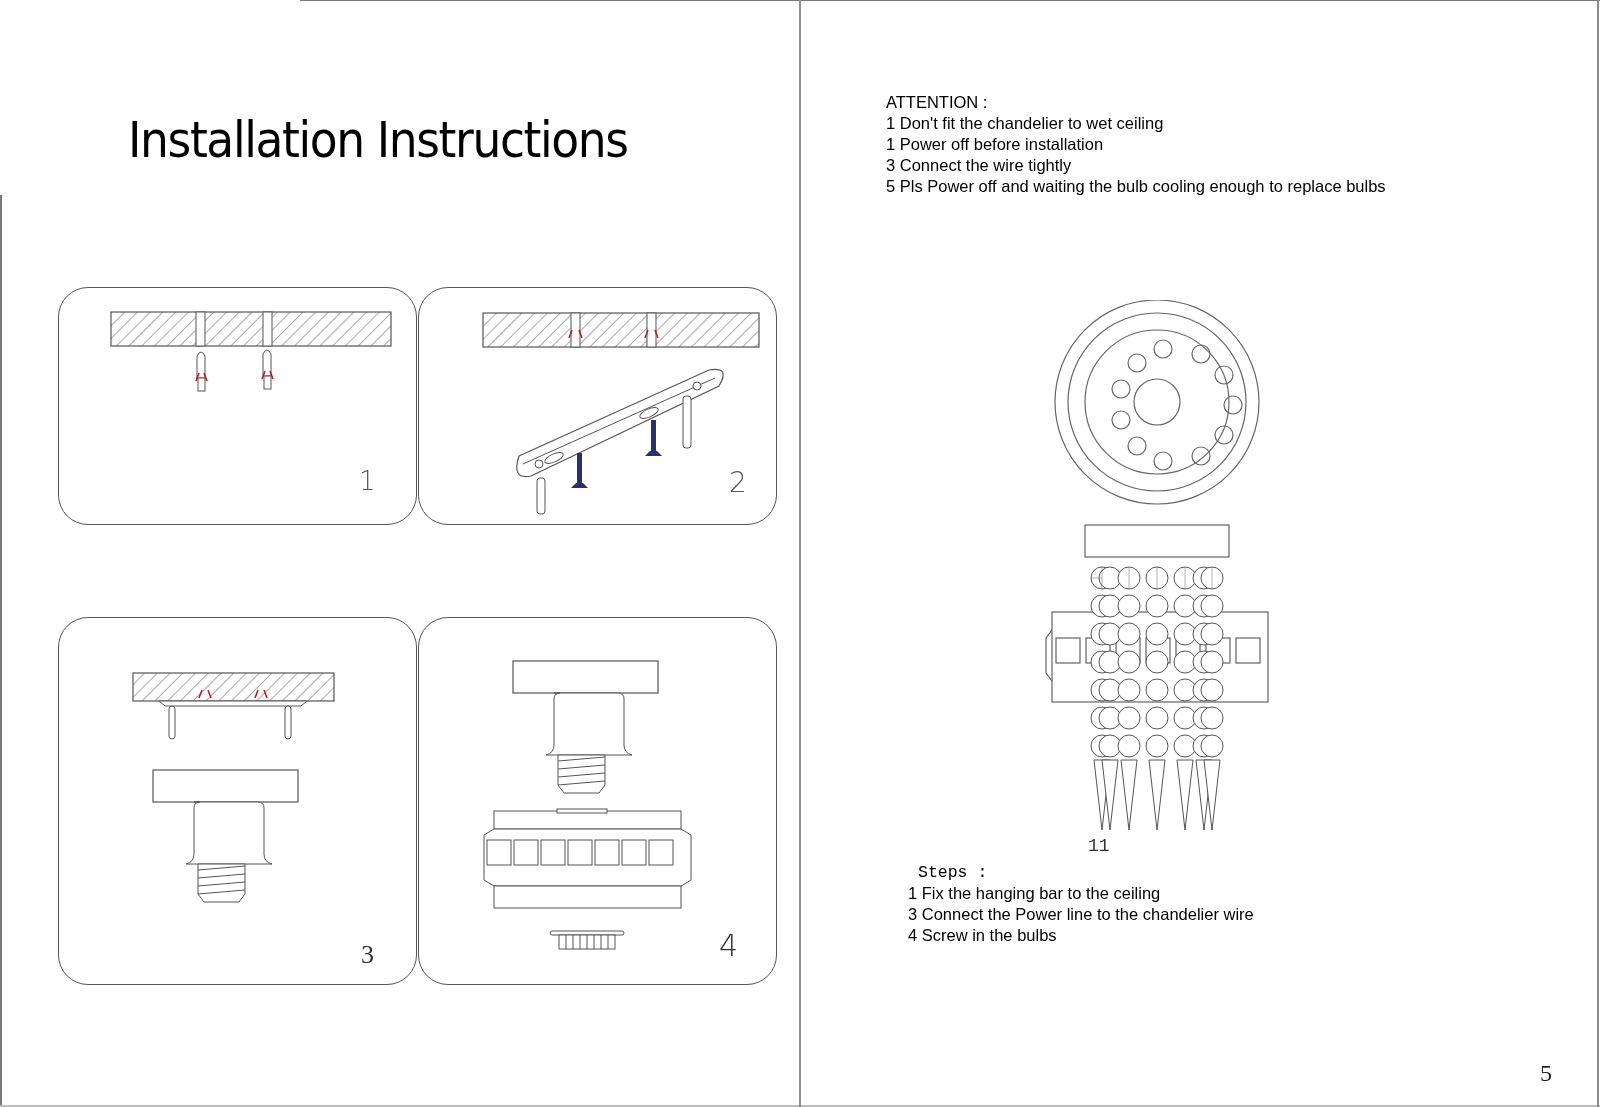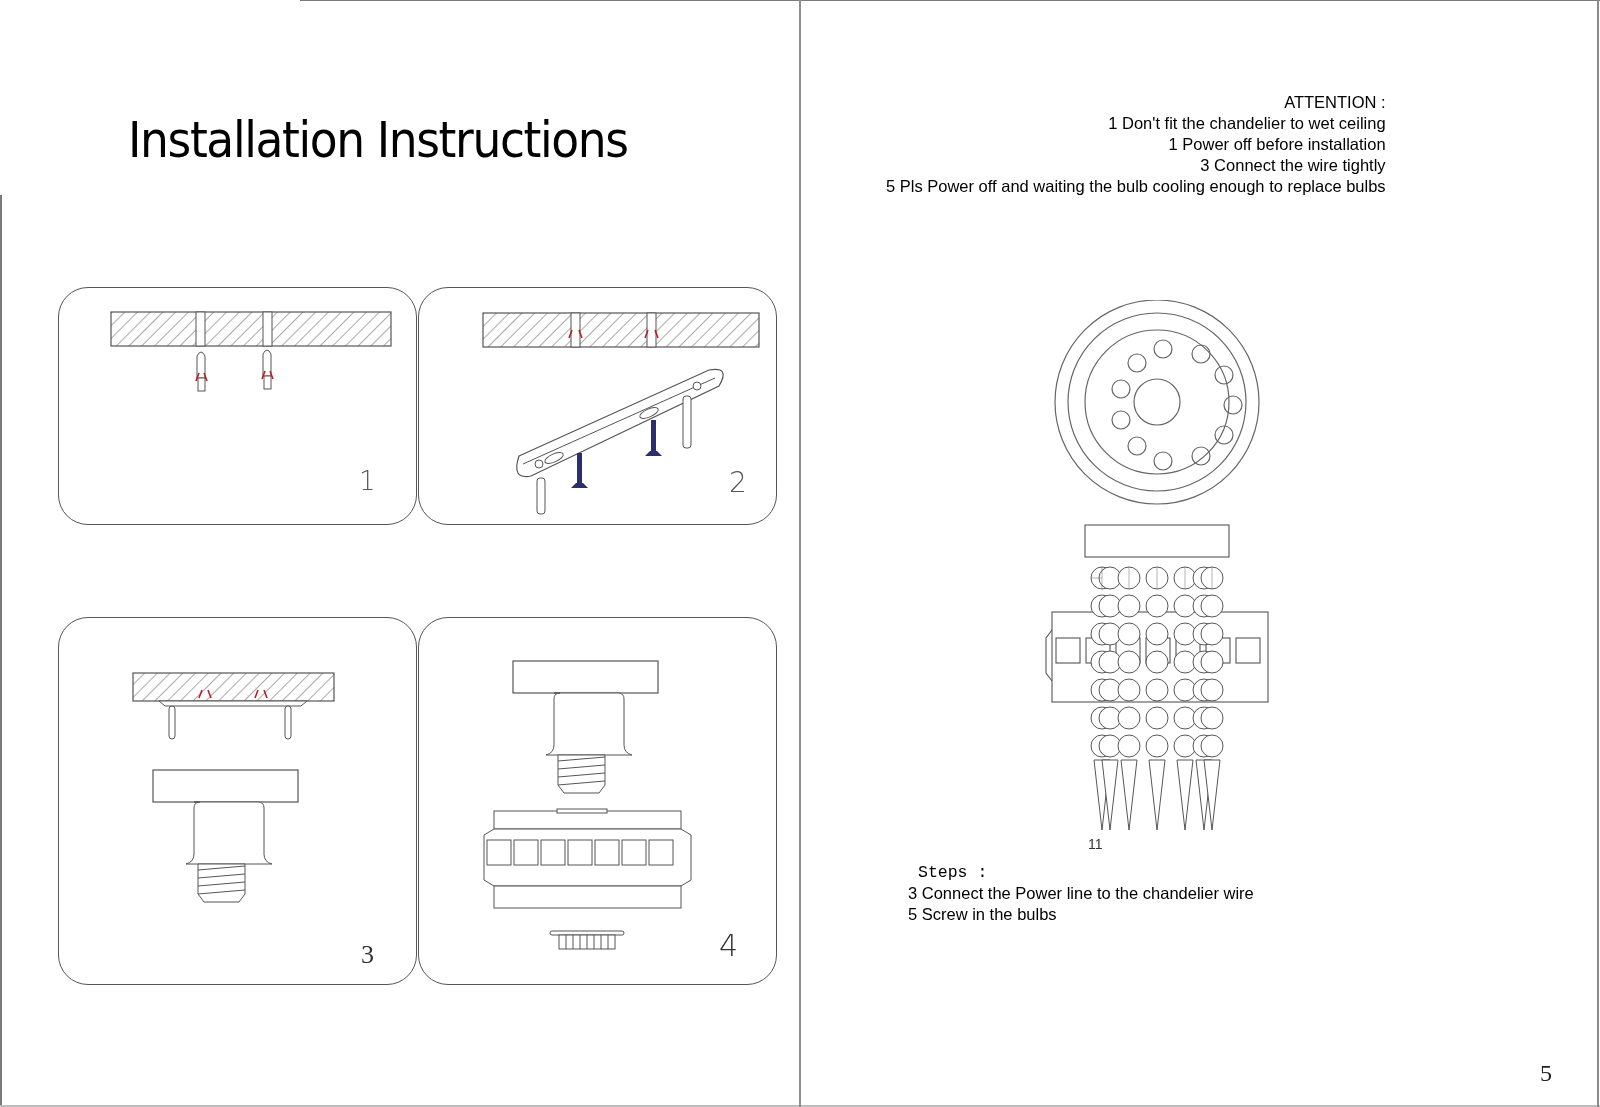--- a/index.html
+++ b/index.html
@@ -126,21 +126,21 @@
     </g>
     <g>
       <rect x="131" y="313" width="74" height="4" rx="2" fill="#fff" stroke="#555"></rect>
       <rect x="140" y="317" width="56" height="14" fill="#fff" stroke="#555"></rect>
       <path d="M147 317 v14 M154 317 v14 M161 317 v14 M168 317 v14 M175 317 v14 M182 317 v14 M189 317 v14" stroke="#555"></path>
     </g>
   </svg>
   <div class="panel-num" style="left:300px;top:310px;font-size:30px;font-family:'DejaVu Sans',sans-serif;font-weight:200;color:#333;">4</div>
 </div>
 
-<div class="text-block" style="left:886px;top:92px;text-align:right;">
+<div class="text-block" style="left:886px;top:92px;">
   <div>ATTENTION :</div>
   <div>1 Don't fit the chandelier to wet ceiling</div>
   <div>1 Power off before installation</div>
   <div>3 Connect the wire tightly</div>
   <div>5 Pls Power off and waiting the bulb cooling enough to replace bulbs</div>
 </div>
 
 <div class="chandelier">
   <svg width="230" height="560">
     <g fill="none" stroke="#666" stroke-width="1.2">
@@ -242,22 +242,23 @@
           <circle cx="172" cy="334" r="11"></circle>
           <circle cx="172" cy="362" r="11"></circle>
           <circle cx="172" cy="390" r="11"></circle>
           <circle cx="172" cy="418" r="11"></circle>
           <circle cx="172" cy="446" r="11"></circle>
         <path d="M164 460 l8 70 l8 -70 z"></path>
       </g>
       <path d="M51 278 h11 M62 267 v22 M89 267 v22 M117 267 v22 M145 267 v22 M172 267 v22" stroke="#666" stroke-width="0.5"></path>
     </g>
   </svg>
-  <div style="position:absolute;left:48px;top:536px;font-family:Liberation Sans, sans-serif;font-size:14px;color:#333;">11</div>
+  <div style="position:absolute;left:48px;top:536px;font-family:Liberation Mono, monospace;font-size:18px;color:#333;">11</div>
 </div>
 
 <div class="text-block" style="left:908px;top:862px;">
   <div style="padding-left:10px;font-family:Liberation Mono, monospace;">Steps :</div>
+  <div>1 Fix the hanging bar to the ceiling</div>
   <div>3 Connect the Power line to the chandelier wire</div>
-  <div>5 Screw in the bulbs</div>
+  <div>4 Screw in the bulbs</div>
 </div>
 
 <div class="page-num">5</div>
 
 </body></html>

